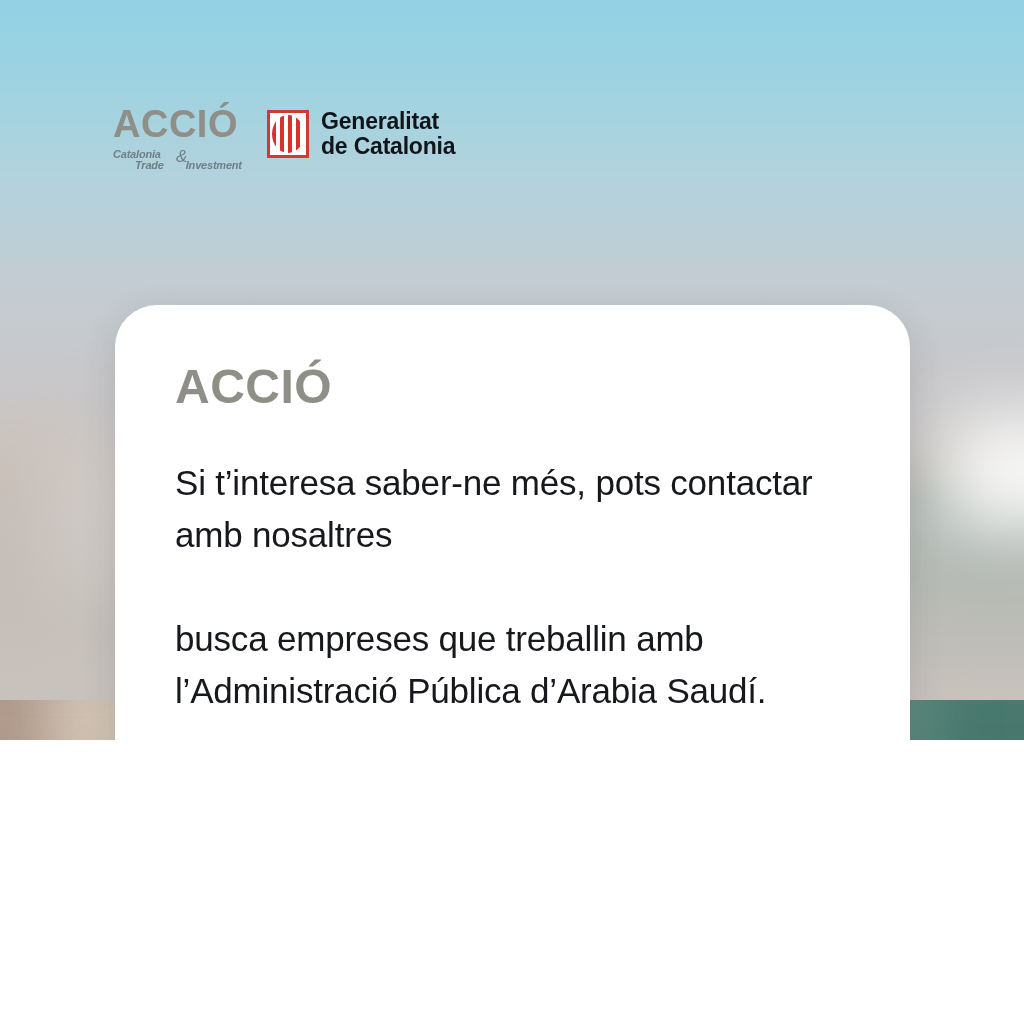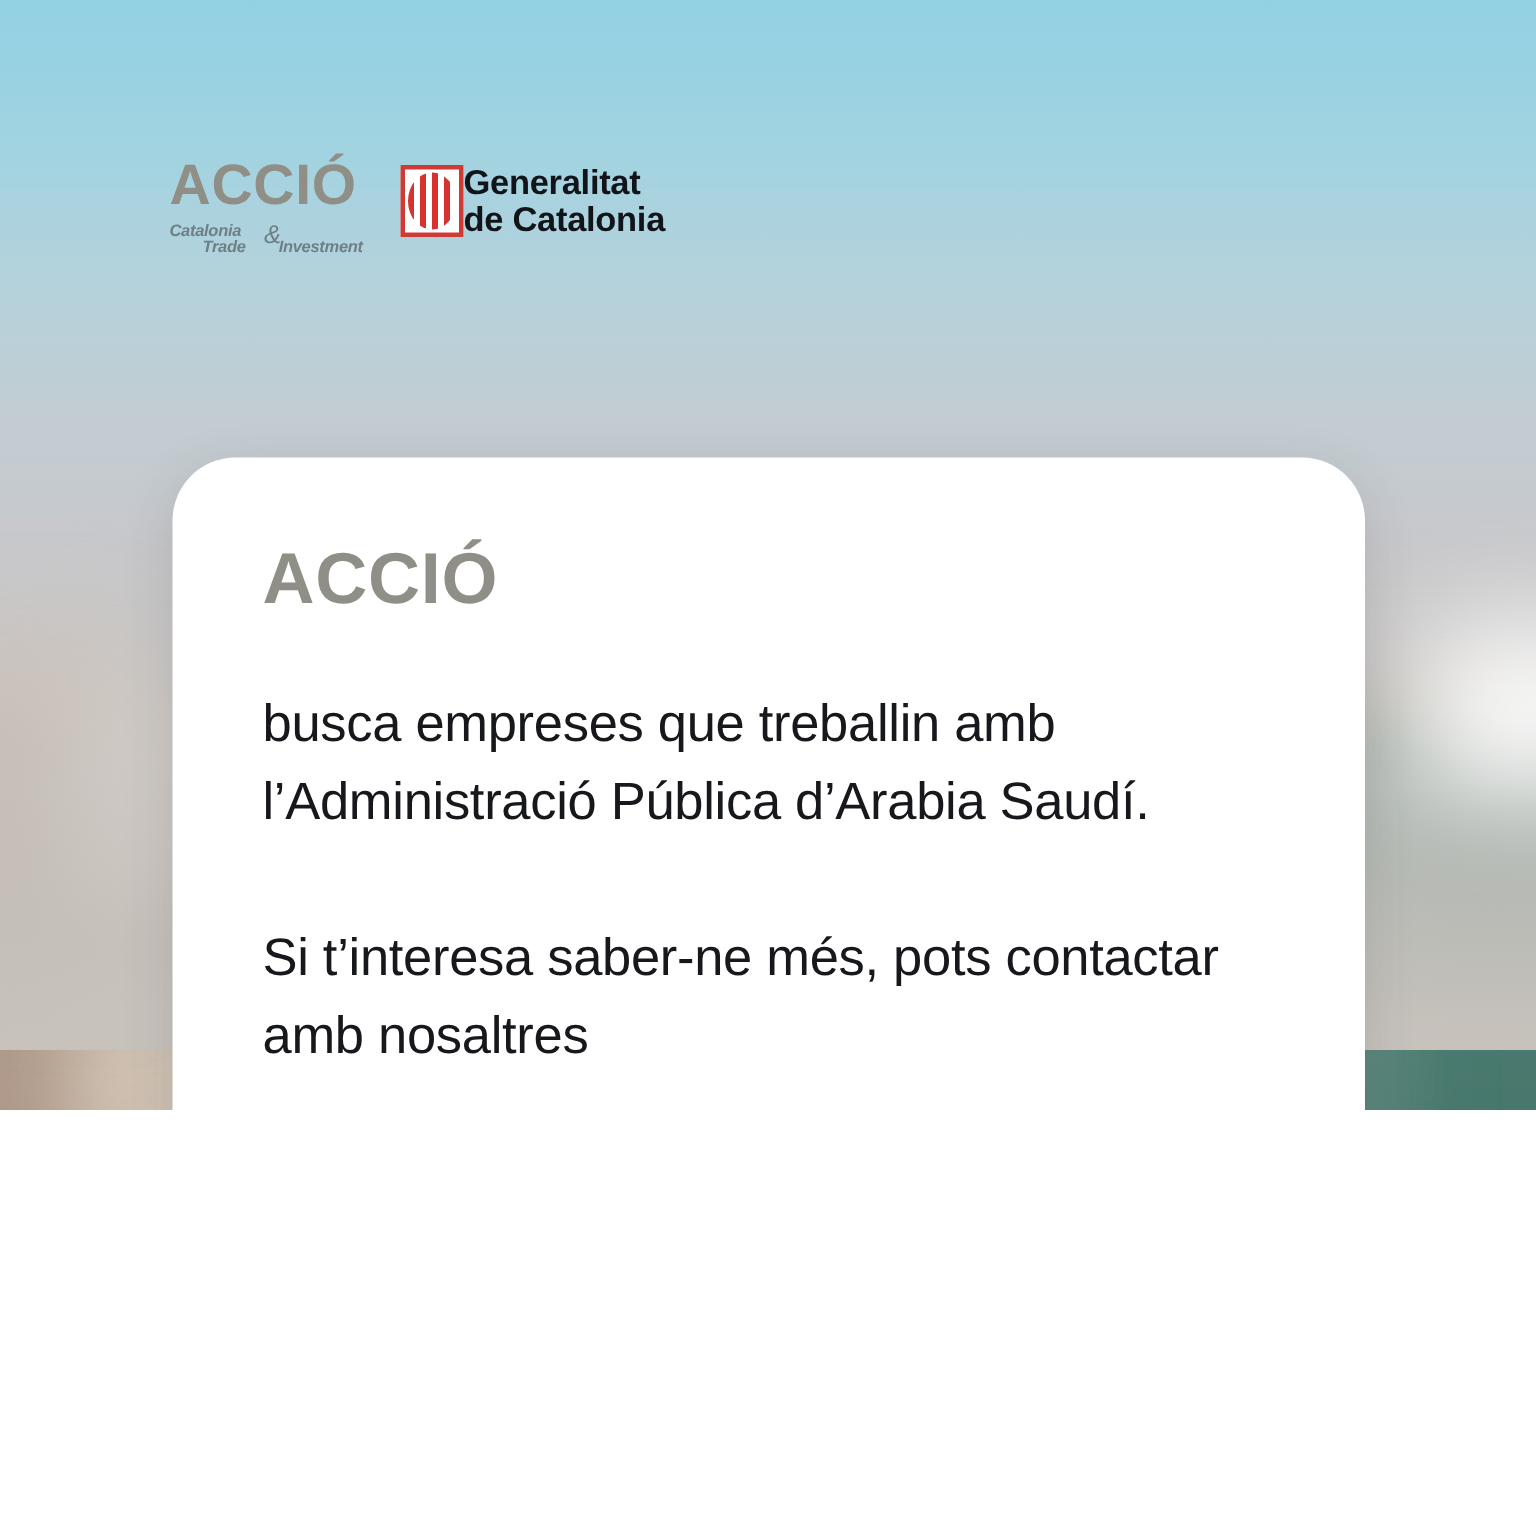--- a/index.html
+++ b/index.html
@@ -174,20 +174,21 @@
   .accio-sub .l1 { position: absolute; left: 0; top: 2px; }
   .accio-sub .l2 { position: absolute; left: 22px; top: 13px; }
   .accio-sub .amp {
     position: absolute; left: 63px; top: 4px;
     font-size: 17px; font-weight: normal; color: #6f7f86;
   }
 
   .gencat {
     display: flex;
     align-items: center;
+    gap: 12px;
     padding-top: 6px;
   }
   .gencat-shield {
     width: 42px;
     height: 48px;
     background: #ffffff;
     border: 3px solid #cf3a35;
     box-sizing: border-box;
     display: flex;
     align-items: center;
@@ -289,17 +290,17 @@
       <div class="gencat-text">
         <div>Generalitat</div>
         <div>de Catalonia</div>
       </div>
     </div>
 
   </div>
 
   <div class="card">
     <h1 class="card-title">ACCIÓ</h1>
+    <p class="card-body">Si t’interesa saber-ne més, pots contactar amb nosaltres</p>
     <p class="card-body">busca empreses que treballin amb l’Administració Pública d’Arabia Saudí.</p>
-    <p class="card-body">Si t’interesa saber-ne més, pots contactar amb nosaltres</p>
   </div>
 
 </div>
 
 </body></html>

